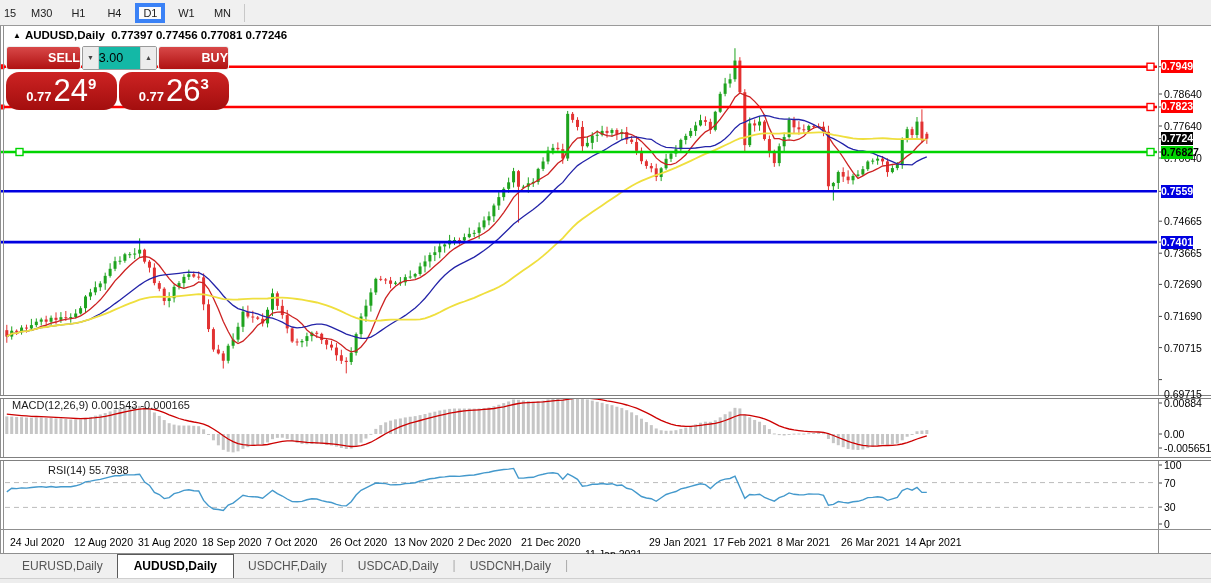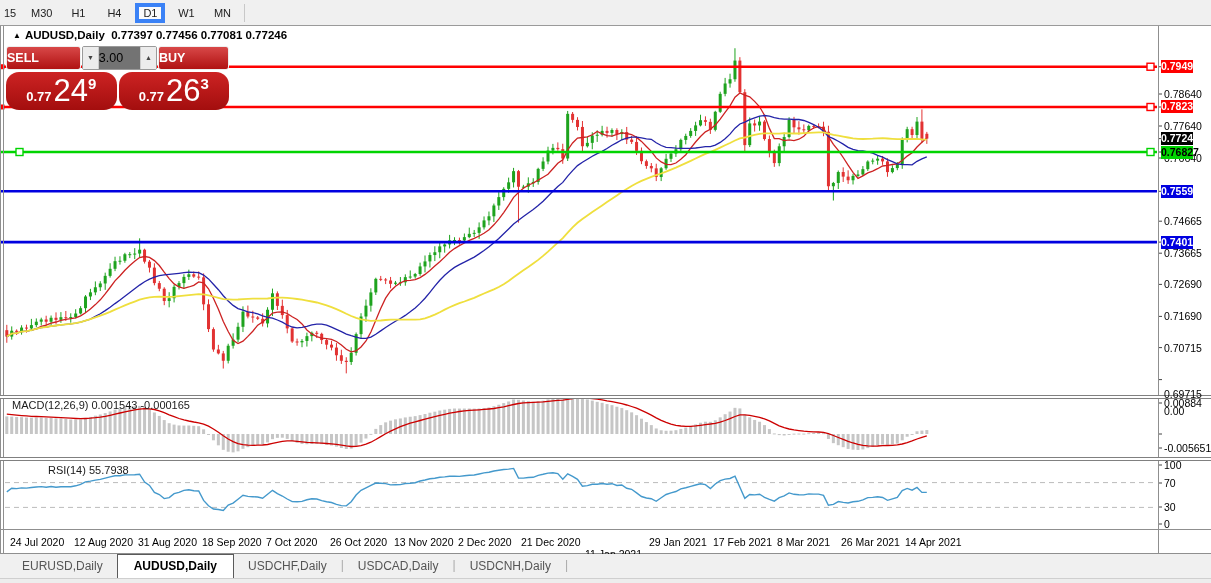--- a/index.html
+++ b/index.html
@@ -26,26 +26,26 @@
   .ind-label{position:absolute;left:12px;font-size:11px;color:#1a1a1a;z-index:5;}
   .tick-label{position:absolute;left:1164px;font-size:10.5px;color:#000;z-index:5;white-space:nowrap;}
   .badge{position:absolute;left:1161px;width:32px;height:13px;line-height:13px;text-align:right;
     font-size:10.5px;font-weight:600;z-index:5;white-space:nowrap;}
   .date-label{position:absolute;top:536px;font-size:10.5px;color:#000;z-index:5;white-space:nowrap;}
   .axis-sub{position:absolute;font-size:10.5px;color:#000;z-index:5;left:1164px;white-space:nowrap;}
   
   .ocp{position:absolute;left:6px;top:46px;width:223px;z-index:7;}
   .ocp-row1{display:grid;grid-template-columns:75px auto 71px;grid-gap:1px;height:24px;}
   .ocp-btn{background:linear-gradient(#d84848,#b01212);border:1px solid #eee;border-radius:3px;
-    color:#fff;font-size:12.5px;font-weight:bold;text-align:left;line-height:22px;cursor:pointer;}
+    color:#fff;font-size:12.5px;font-weight:bold;text-align:right;line-height:22px;cursor:pointer;}
   .spinner{display:flex;background:#fff;border:1px solid #9a9a9a;border-radius:2px;overflow:hidden;}
   .spin-btn{width:17px;background:#ececec;color:#444;font-size:7px;line-height:22px;text-align:center;cursor:pointer;}
   .spin-btn.dn{border-right:1px solid #ccc;}
   .spin-btn.up{border-left:1px solid #ccc;}
-  .vol{flex:1;text-align:right;padding-right:17px;font-size:12.5px;line-height:22px;color:#000;background:#737373;}
+  .vol{flex:1;text-align:right;padding-right:17px;font-size:12.5px;line-height:22px;color:#000;background:#14b8a6;}
   .ocp-row2{margin-top:2px;display:grid;grid-template-columns:1fr 1fr;grid-gap:2px;height:38px;}
   .price-cell{background:linear-gradient(#cd2323,#a30e0e);border-radius:13px;color:#fff;
     display:flex;justify-content:center;align-items:stretch;cursor:pointer;}
   .price-cell .pfx{font-size:13px;font-weight:bold;align-self:flex-end;margin:0 2px 6px 0;}
   .price-cell .big{font-size:31px;font-weight:500;line-height:38px;}
   .price-cell .sup{font-size:15px;font-weight:bold;margin-top:3px;}
   
   .date-axis{position:absolute;left:0;top:530px;width:1211px;height:23px;background:#fff;z-index:3;}
   .tabbar{position:absolute;left:0;top:554px;width:1211px;height:24px;background:#f0f0f0;
     display:flex;align-items:flex-end;z-index:6;}
@@ -764,21 +764,21 @@
     <div class="tick-label" style="top:310px;">0.71690</div>
     <div class="tick-label" style="top:342px;">0.70715</div>
     <div class="tick-label" style="top:388px;">0.69715</div>
     <div class="badge" style="top:60px;background:#ff0000;color:#fff;">0.79492</div>
     <div class="badge" style="top:100px;background:#ff0000;color:#fff;">0.78234</div>
     <div class="badge" style="top:146px;background:#00d400;color:#000;">0.76827</div>
     <div class="badge" style="top:185px;background:#0000e0;color:#fff;">0.75599</div>
     <div class="badge" style="top:236px;background:#0000e0;color:#fff;">0.74012</div>
     <div class="badge" style="top:132px;background:#000000;color:#fff;">0.77246</div>
     <div class="axis-sub" style="top:397px;">0.00884</div>
-    <div class="axis-sub" style="top:405px;">0.00</div>
+    <div class="axis-sub" style="top:428px;">0.00</div>
     <div class="axis-sub" style="top:442px;">-0.005651</div>
     <div class="axis-sub" style="top:459px;">100</div>
     <div class="axis-sub" style="top:477px;">70</div>
     <div class="axis-sub" style="top:501px;">30</div>
     <div class="axis-sub" style="top:518px;">0</div>
     <div class="date-label" style="left:10px;">24 Jul 2020</div>
     <div class="date-label" style="left:74px;">12 Aug 2020</div>
     <div class="date-label" style="left:138px;">31 Aug 2020</div>
     <div class="date-label" style="left:202px;">18 Sep 2020</div>
     <div class="date-label" style="left:266px;">7 Oct 2020</div>

